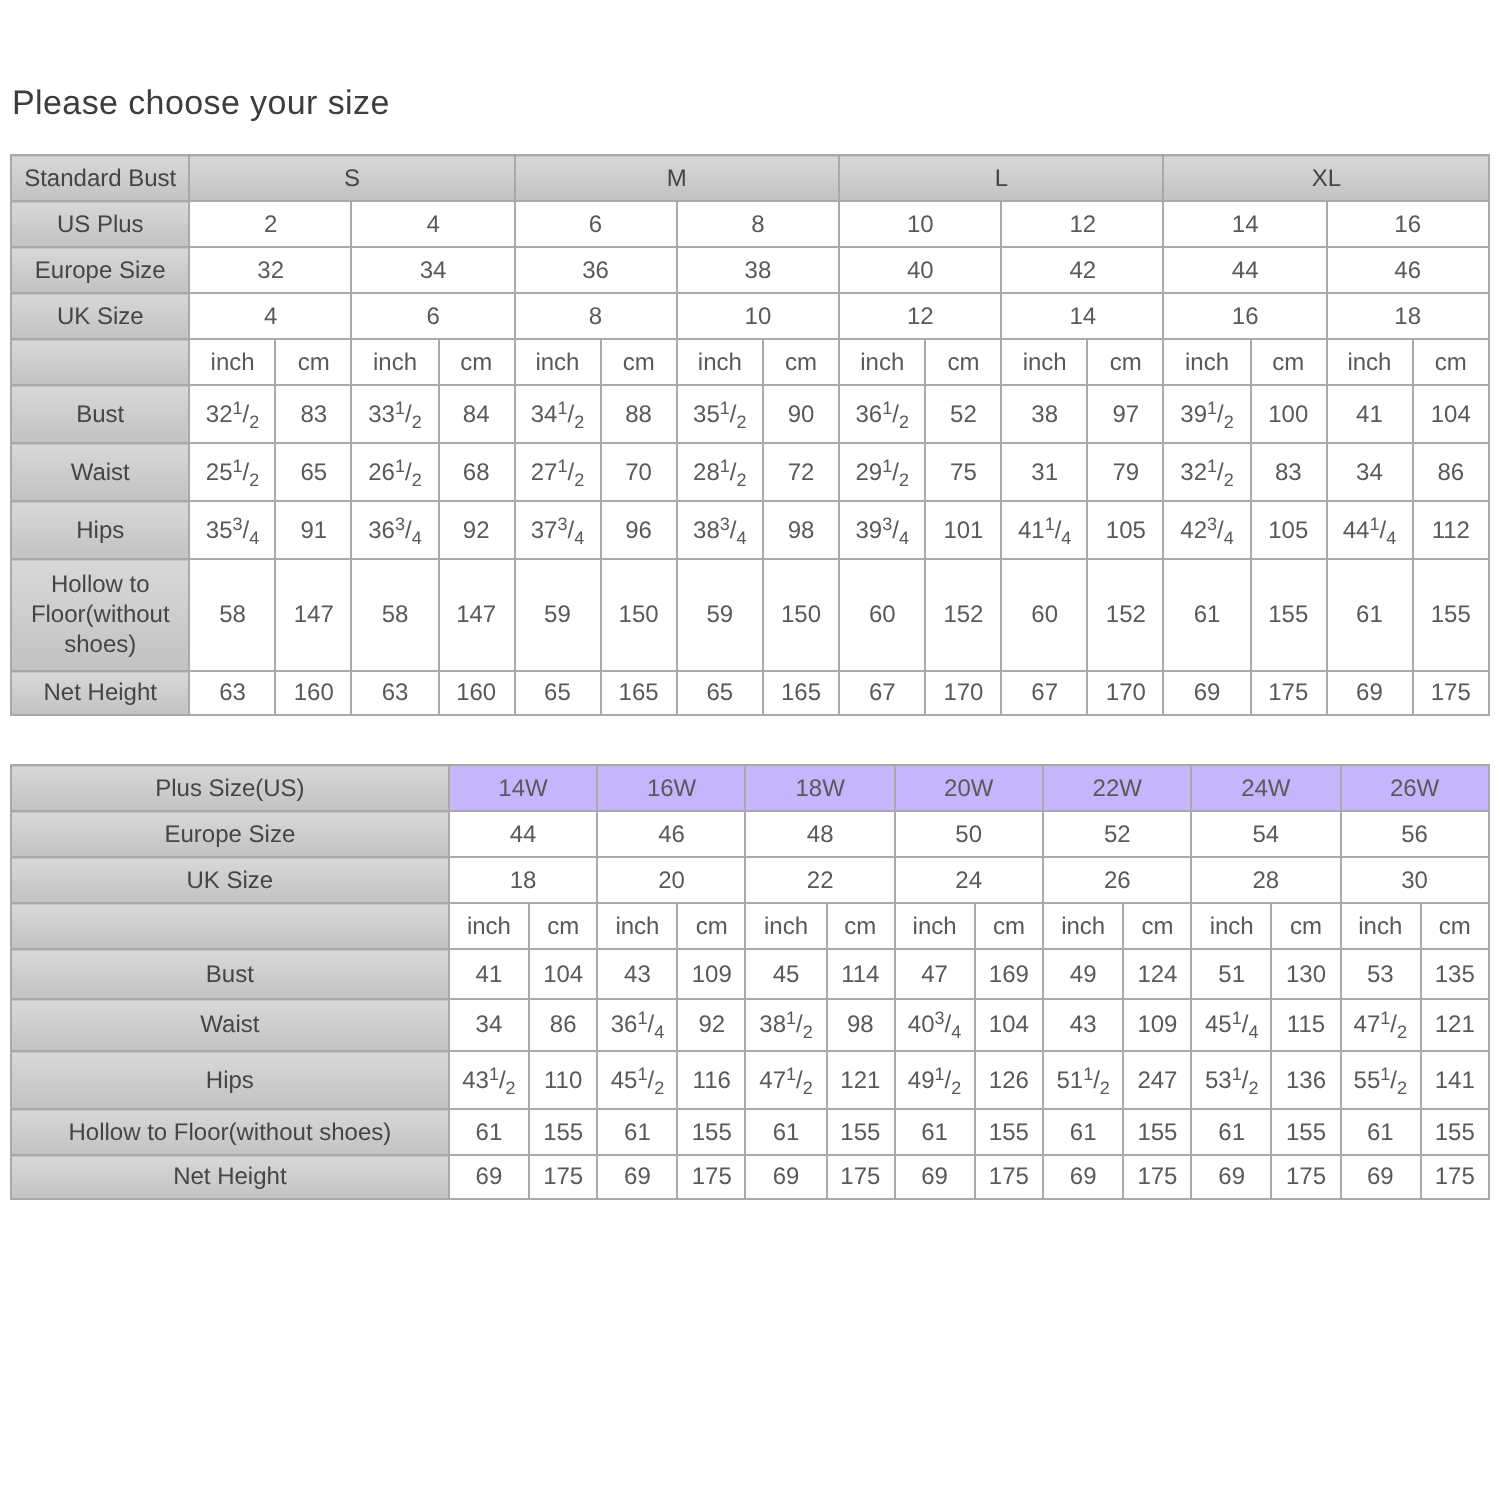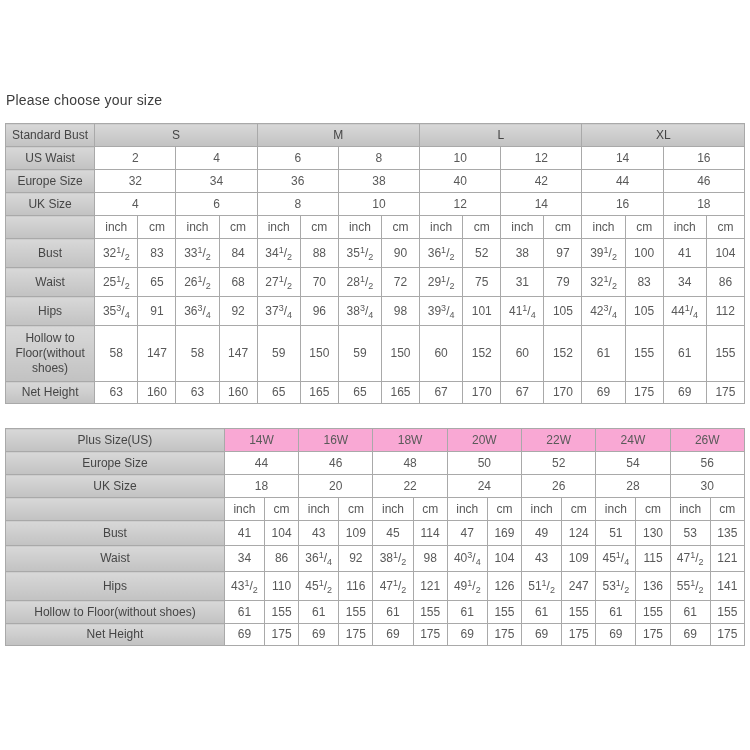--- a/index.html
+++ b/index.html
@@ -6,22 +6,22 @@
   body {
     width: 750px; height: 750px;
     background: #ffffff;
     font-family: "Liberation Sans", sans-serif;
     overflow: hidden;
   }
   .page { width: 750px; height: 750px; background: #ffffff; }
 
   .page-title {
     margin: 0 0 0 6px;
-    padding-top: 92px;
-    font-size: 14px;
+    padding-top: 42px;
+    font-size: 17px;
     font-weight: 400;
     color: #3d3d3d;
     letter-spacing: 0.2px;
   }
 
   .table-mount { margin-top: 15px; }
   #plus-table-mount { margin-top: 24px; }
 
   table.size-table {
     border-collapse: collapse;
@@ -43,21 +43,21 @@
   .hcell {
     background: linear-gradient(#d8d8d8, #c2c2c2);
     color: #454545;
   }
   
   #standard-table-mount .group-cell {
     background: linear-gradient(#d8d8d8, #c2c2c2);
     color: #454545;
   }
   
-  #plus-table-mount .group-cell { background: #f9a8d4; }
+  #plus-table-mount .group-cell { background: #c4b5fd; }
 
   
   #standard-table-mount .col-label { width: 89px; }
   #standard-table-mount .col-inch  { width: 43px; }
   #standard-table-mount .col-cm    { width: 38px; }
   #plus-table-mount .col-label { width: 218px; }
   #plus-table-mount .col-inch  { width: 40px; }
   #plus-table-mount .col-cm    { width: 34px; }
 
   
@@ -111,21 +111,21 @@
         </colgroup>
         <tbody>
           <tr class="row-group">
             <td class="hcell label-cell">Standard Bust</td>
             <td class="group-cell" colspan="4">S</td>
             <td class="group-cell" colspan="4">M</td>
             <td class="group-cell" colspan="4">L</td>
             <td class="group-cell" colspan="4">XL</td>
           </tr>
           <tr class="row-size">
-            <td class="hcell label-cell">US Waist</td>
+            <td class="hcell label-cell">US Plus</td>
             <td class="value-cell" colspan="2">2</td>
             <td class="value-cell" colspan="2">4</td>
             <td class="value-cell" colspan="2">6</td>
             <td class="value-cell" colspan="2">8</td>
             <td class="value-cell" colspan="2">10</td>
             <td class="value-cell" colspan="2">12</td>
             <td class="value-cell" colspan="2">14</td>
             <td class="value-cell" colspan="2">16</td>
           </tr>
           <tr class="row-size">

